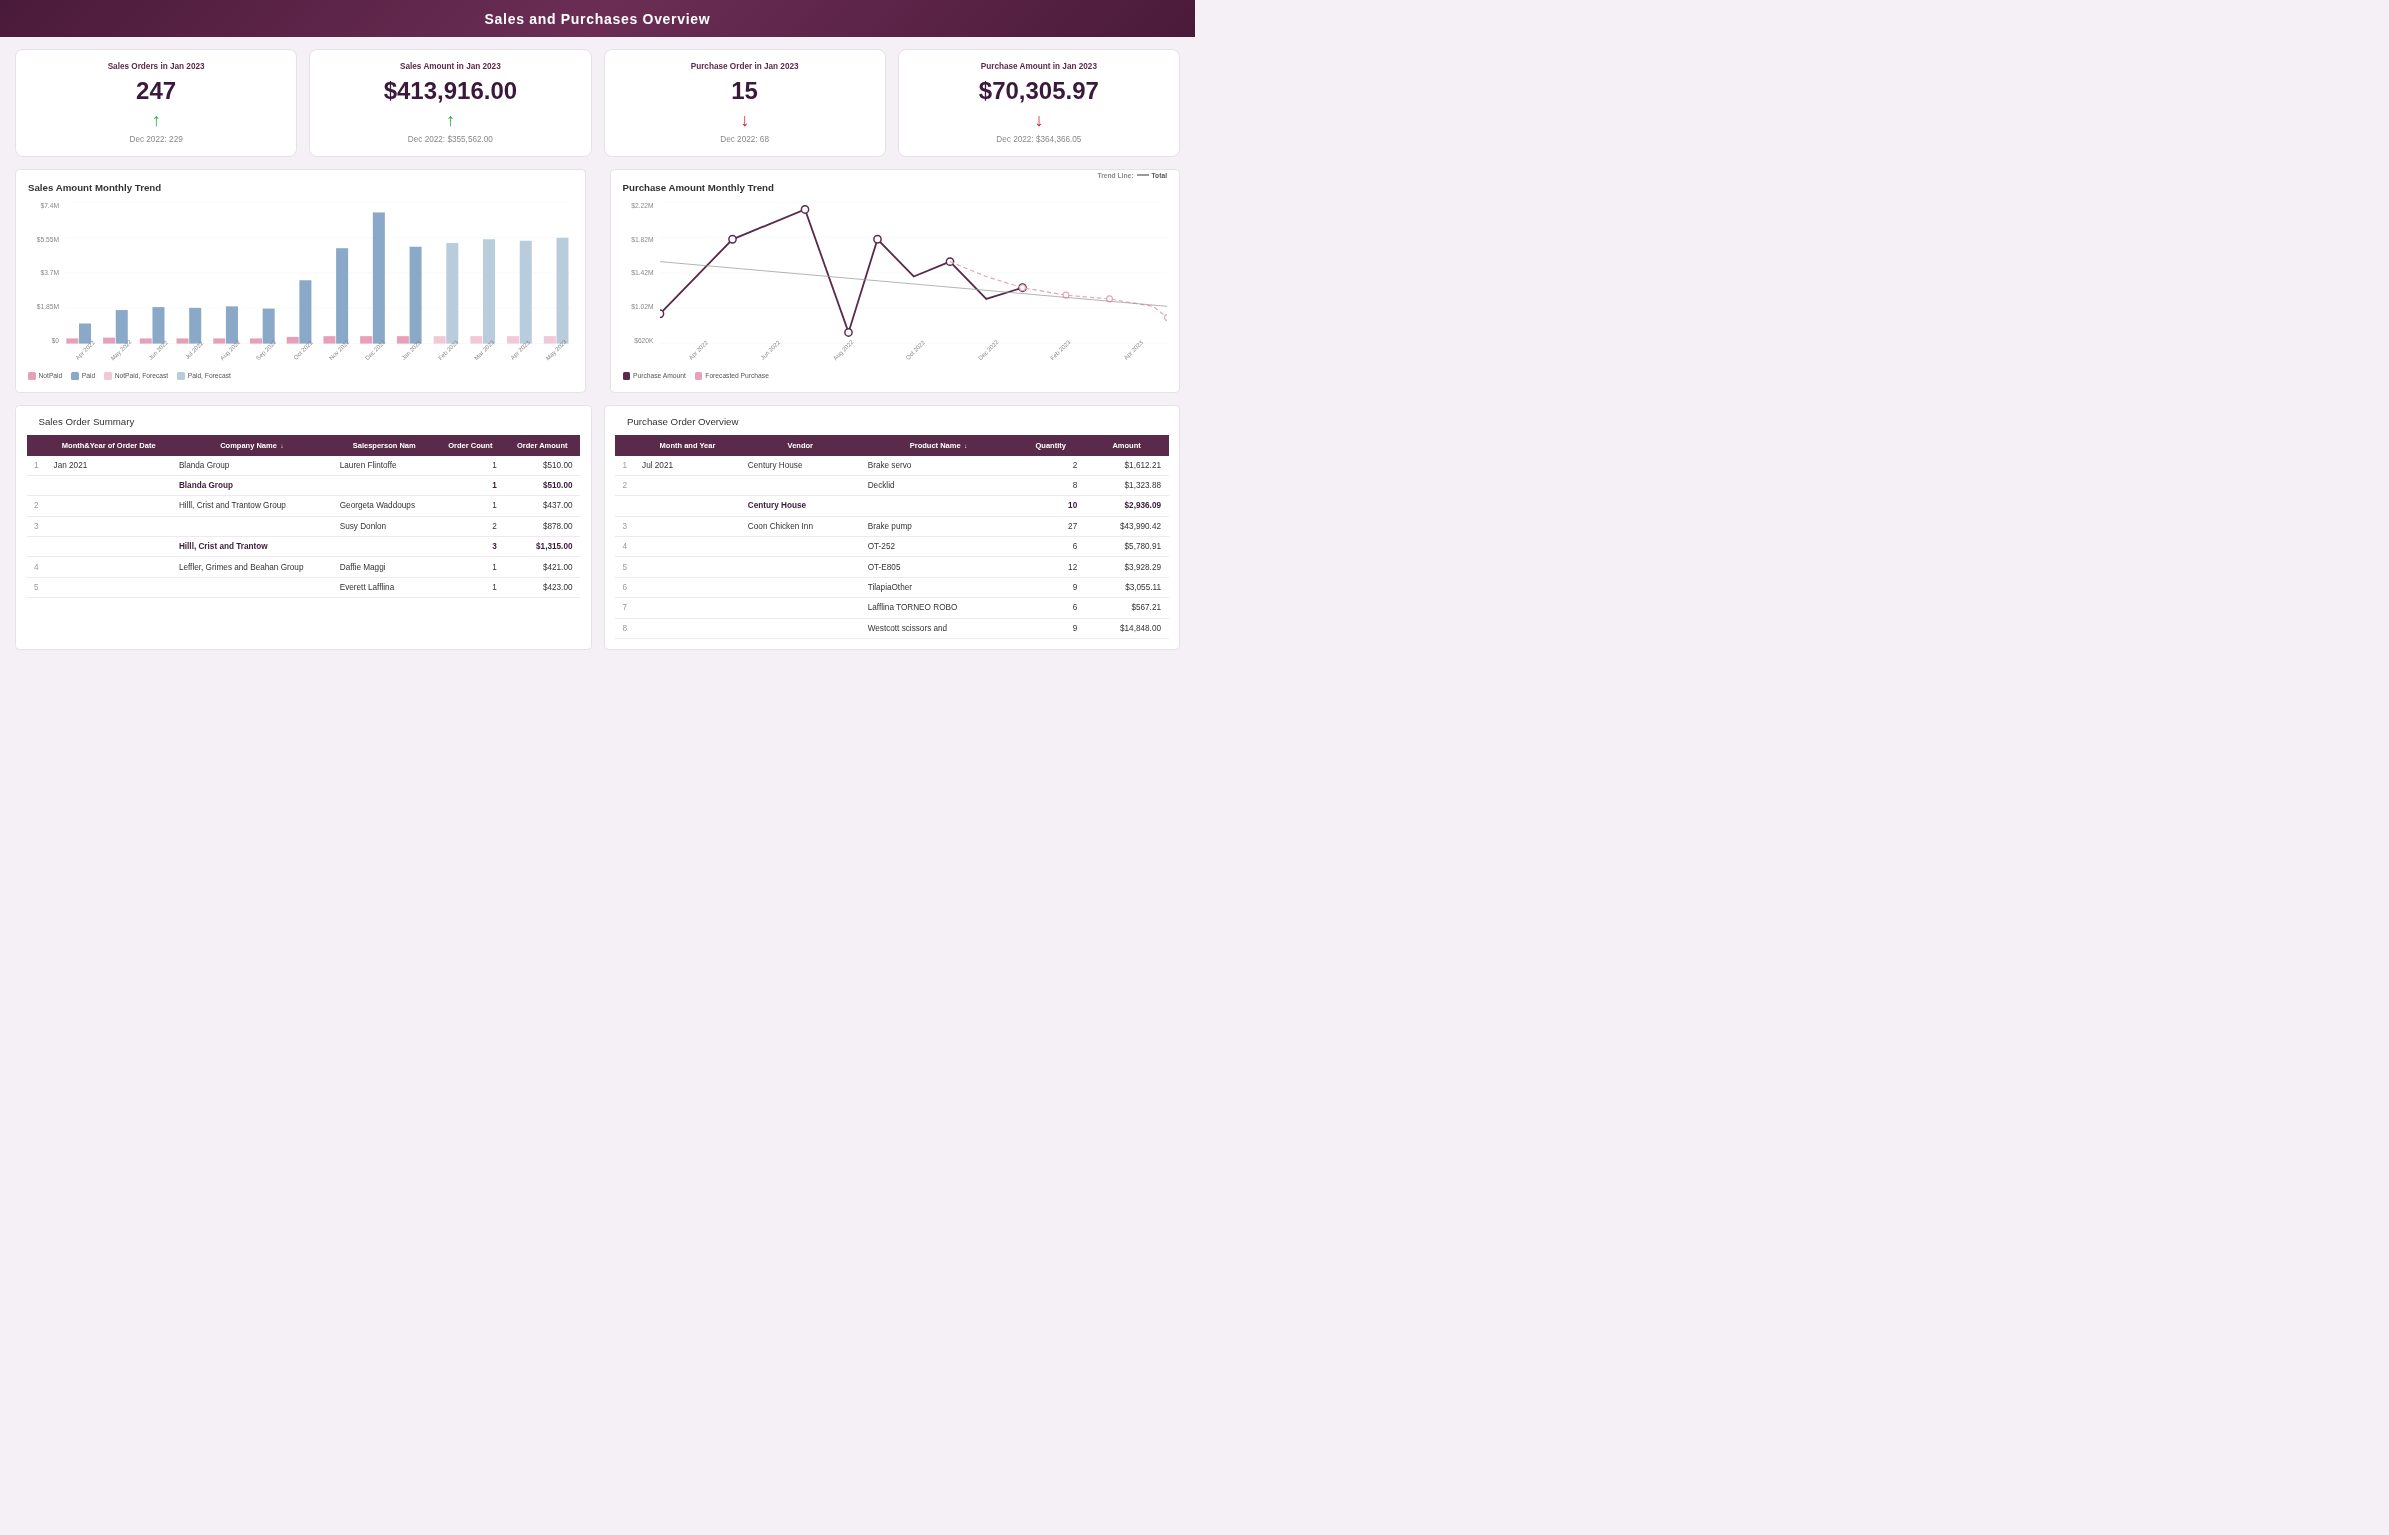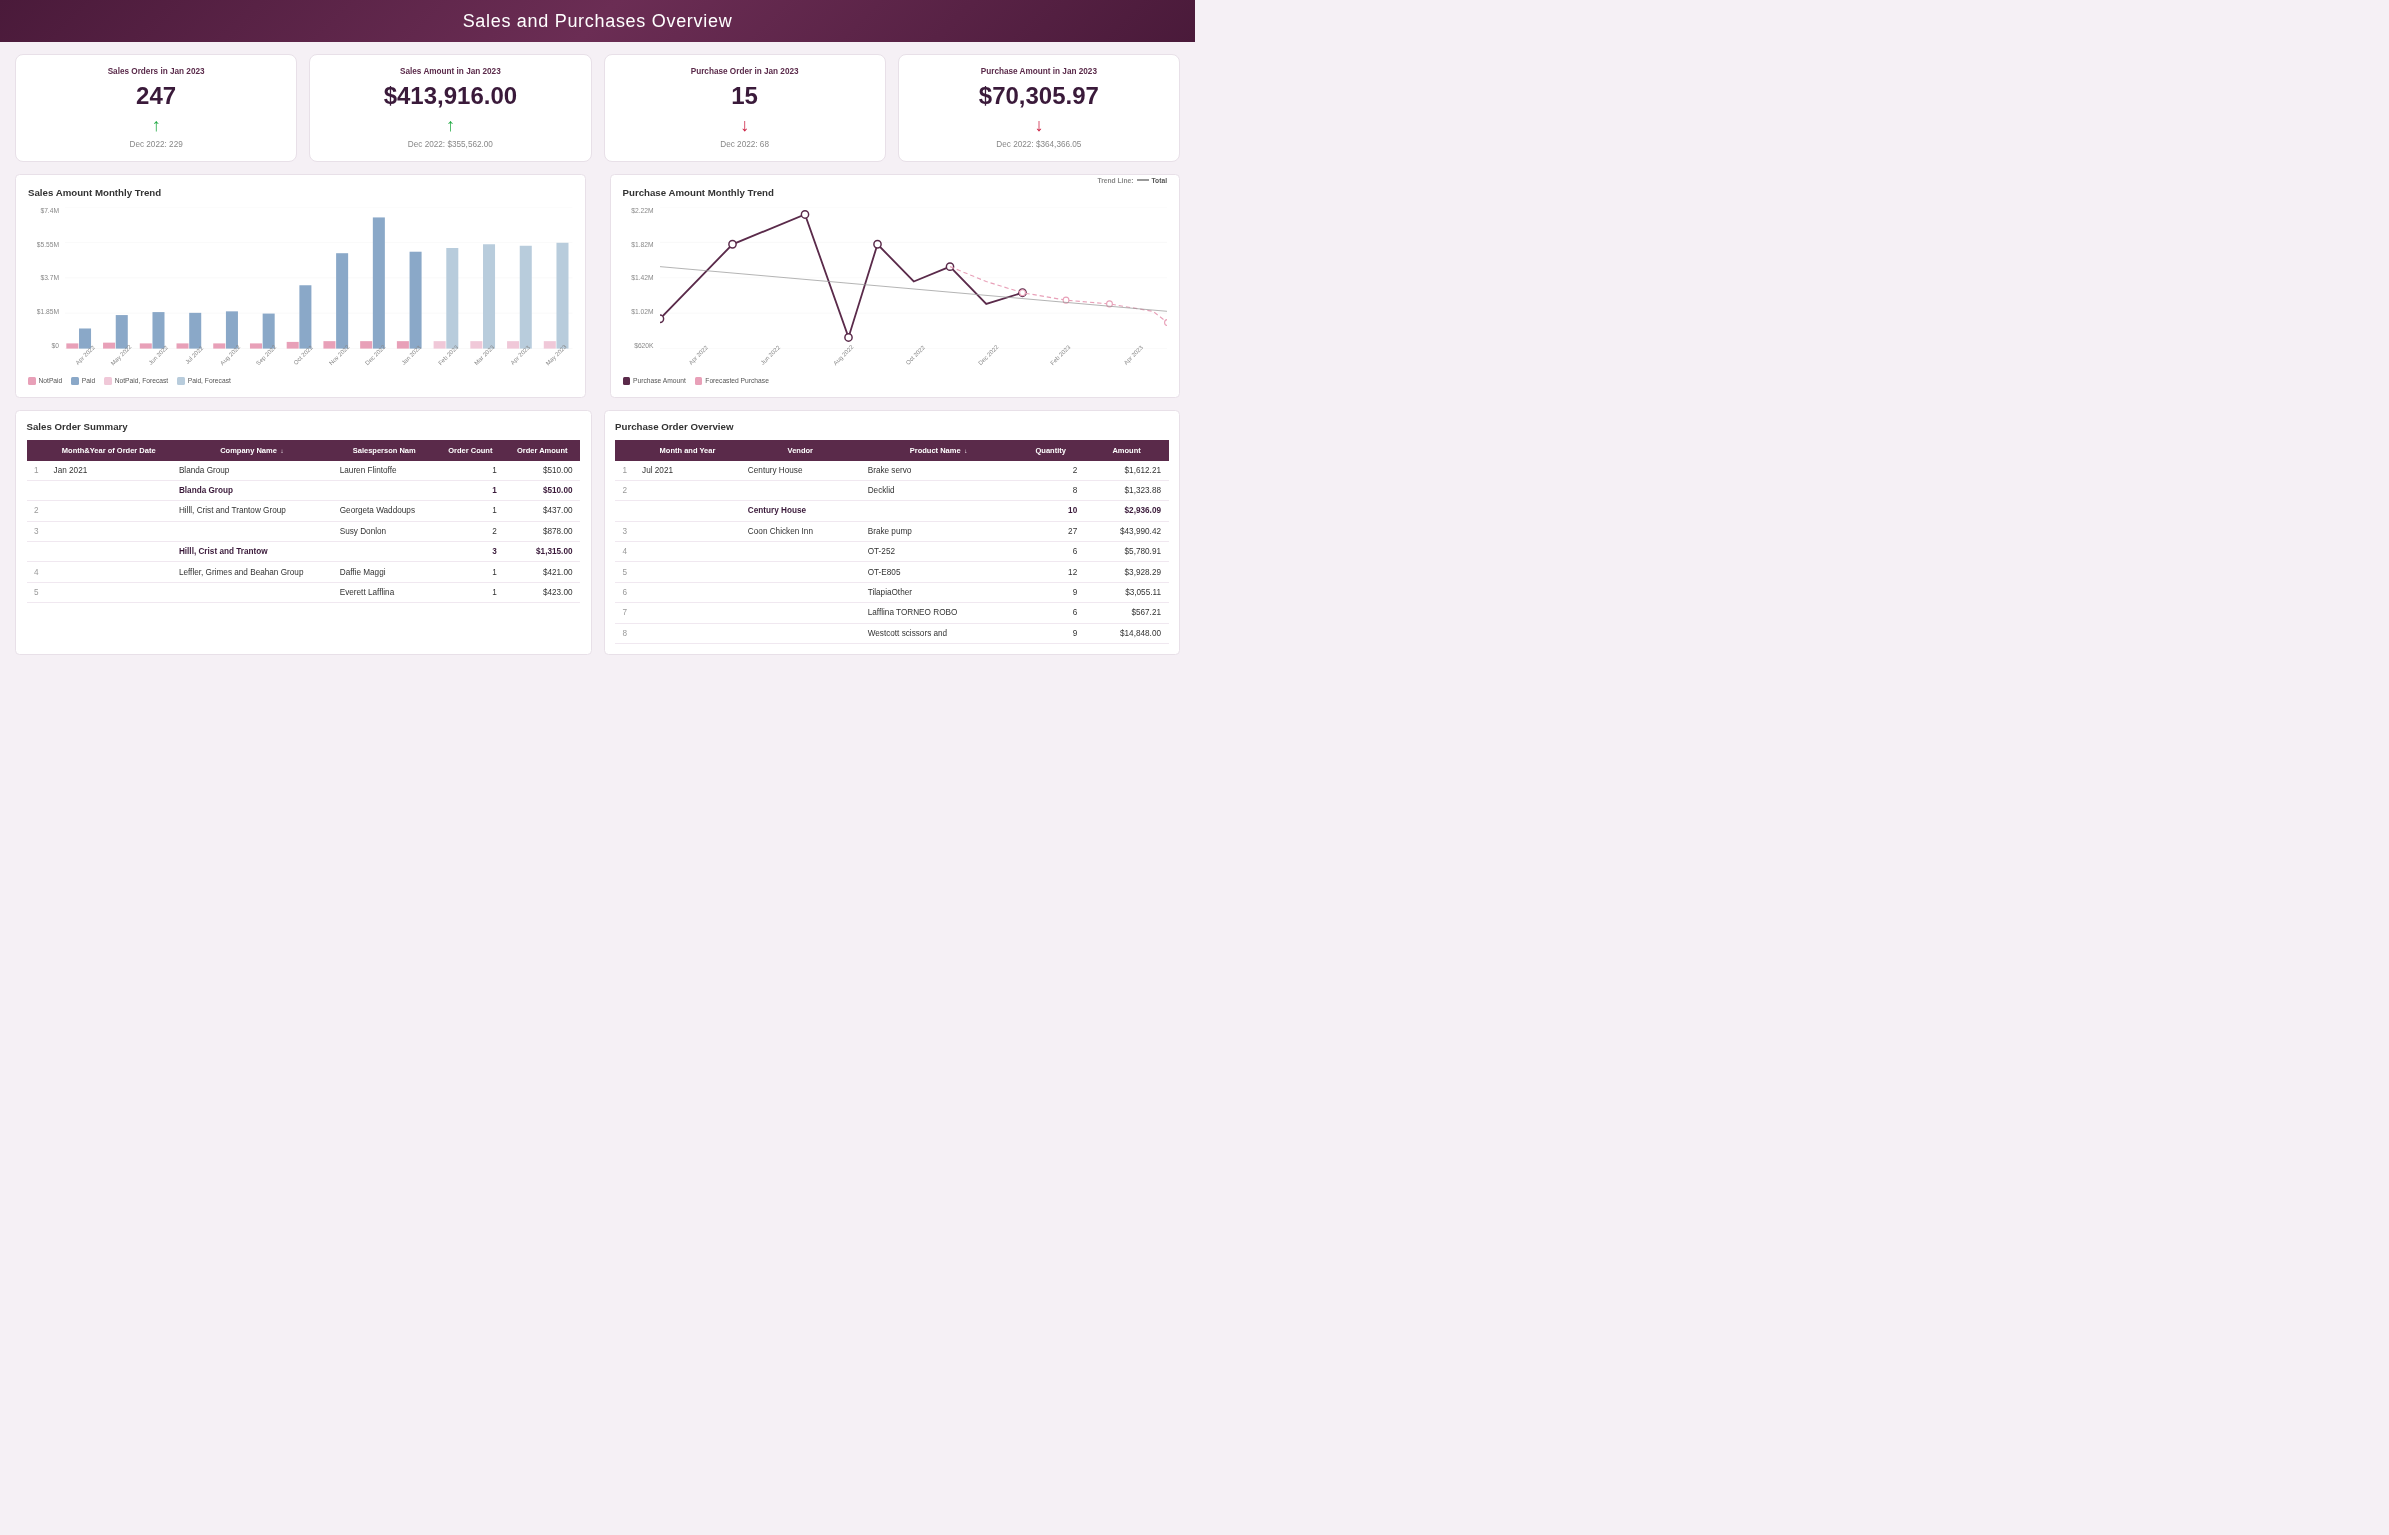--- a/index.html
+++ b/index.html
@@ -9,22 +9,22 @@
       width: 1195px;
       min-height: 768px;
       font-size: 9px;
       color: #333;
     }
     .header {
       background: linear-gradient(135deg, #4a1a3a 0%, #6b2d54 50%, #4a1a3a 100%);
       color: white;
       text-align: center;
       padding: 10.5px 15px;
-      font-size: 18px;
-      font-weight: normal;
+      font-size: 14px;
+      font-weight: bold;
       letter-spacing: 0.7px;
     }
     .kpi-row {
       display: flex;
       gap: 0;
       padding: 12px 15px;
       gap: 12px;
     }
     .kpi-card {
       flex: 1;
@@ -155,23 +155,24 @@
     .table-card {
       flex: 1;
       background: white;
       border: 0.7px solid #e8e0e8;
       border-radius: 4.5px;
       padding: 10.5px;
       overflow: hidden;
     }
     .table-title {
       font-size: 9.7px;
-      font-weight: 700;
+      font-weight: 400;
       color: #333;
       margin-bottom: 7.5px;
+      margin-left: 12px;
     }
     .data-table {
       width: 100%;
       border-collapse: collapse;
       font-size: 8.2px;
     }
     .data-table thead tr {
       background: #5a2a4a;
       color: white;
     }

